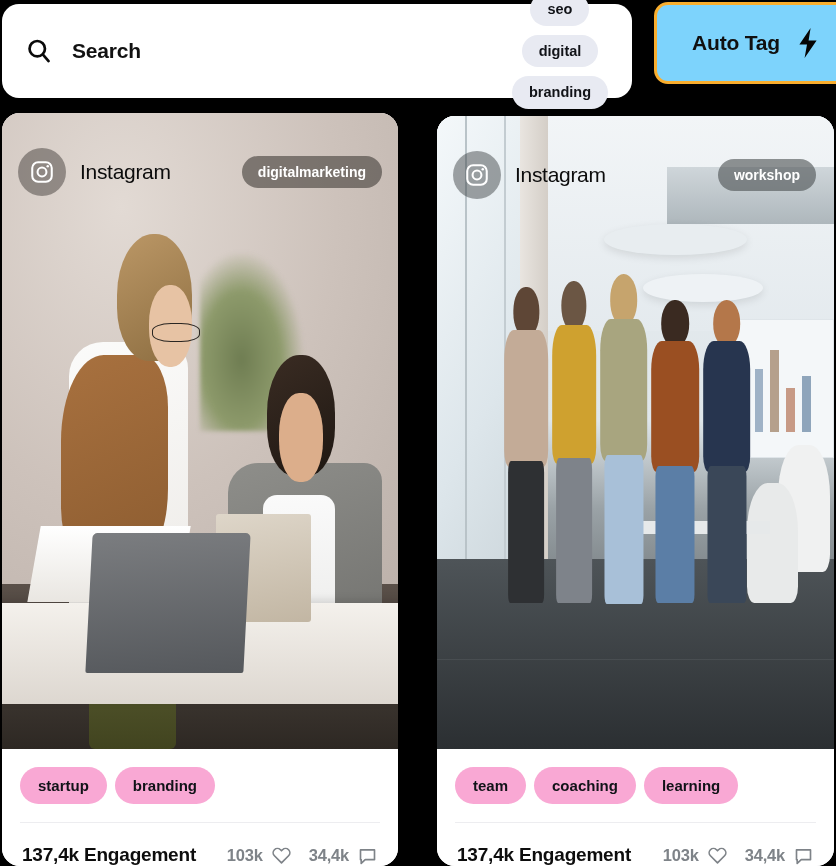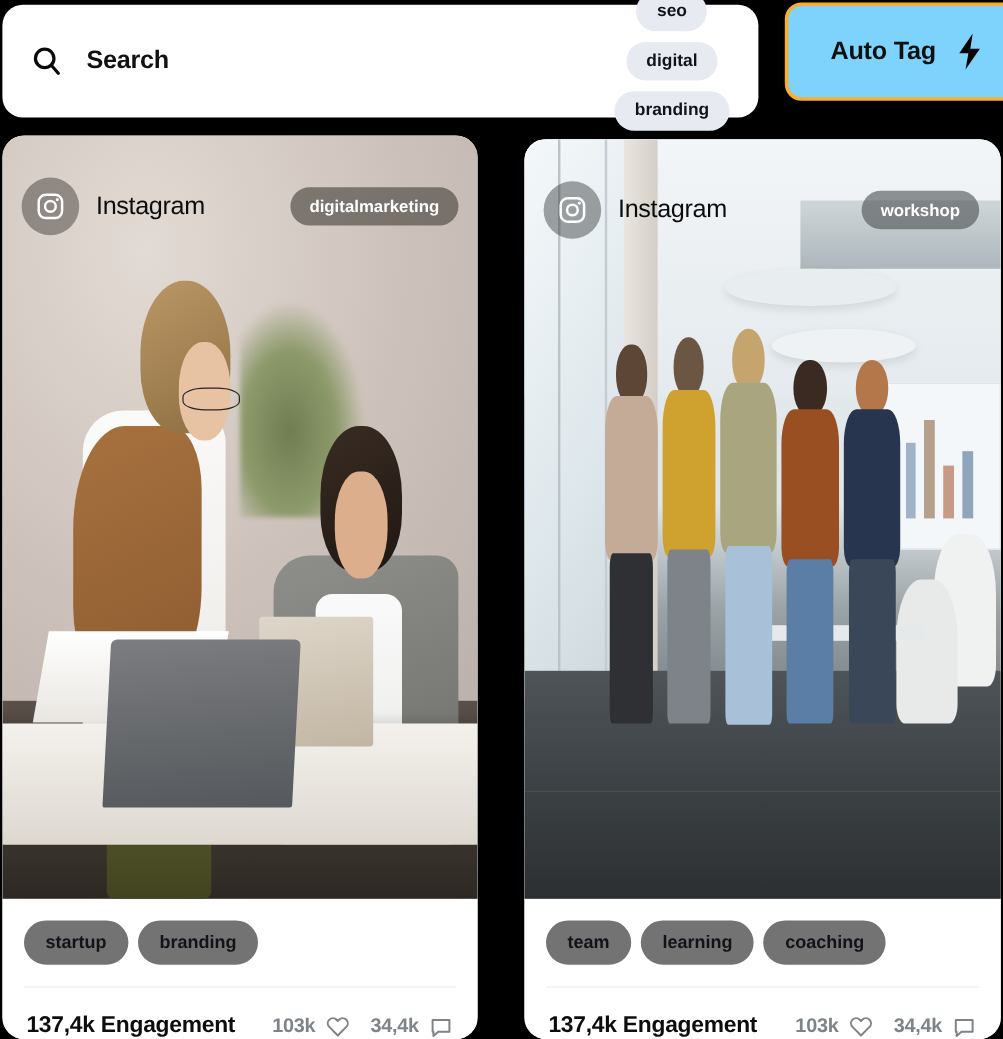--- a/index.html
+++ b/index.html
@@ -283,21 +283,21 @@
 
   .footer-tags {
     display: flex;
     align-items: center;
     gap: 8px;
     flex-wrap: nowrap;
     padding-bottom: 18px;
   }
 
   .chip-lg {
-    background: #737373;
+    background: #f9a8d4;
     color: #111318;
     font-size: 15px;
     font-weight: bold;
     border-radius: 999px;
     padding: 11px 18px;
     line-height: 1;
     white-space: nowrap;
   }
 
   .divider { height: 1px; background: #ededf0; width: 100%; }
@@ -490,22 +490,22 @@
           </span>
         </span>
         <span class="source-name">Instagram</span>
         <span class="overlay-tag">workshop</span>
       </div>
     </div>
 
     <div class="card-footer">
       <div class="footer-tags">
         <span class="chip-lg">team</span>
+        <span class="chip-lg">coaching</span>
         <span class="chip-lg">learning</span>
-        <span class="chip-lg">coaching</span>
       </div>
       <div class="divider"></div>
       <div class="stats-row">
         <span class="engagement">137,4k Engagement</span>
         <div class="metrics">
           <div class="metric">
             <span class="metric-value">103k</span>
             <span class="metric-icon">
               <svg viewBox="0 0 24 24" width="21" height="21" fill="none" stroke="currentColor" stroke-width="1.9" stroke-linejoin="round">
                 <path d="M12 20.4 3.9 12.3a4.9 4.9 0 0 1 0-6.9 4.9 4.9 0 0 1 6.9 0l1.2 1.2 1.2-1.2a4.9 4.9 0 0 1 6.9 0 4.9 4.9 0 0 1 0 6.9Z"></path>

